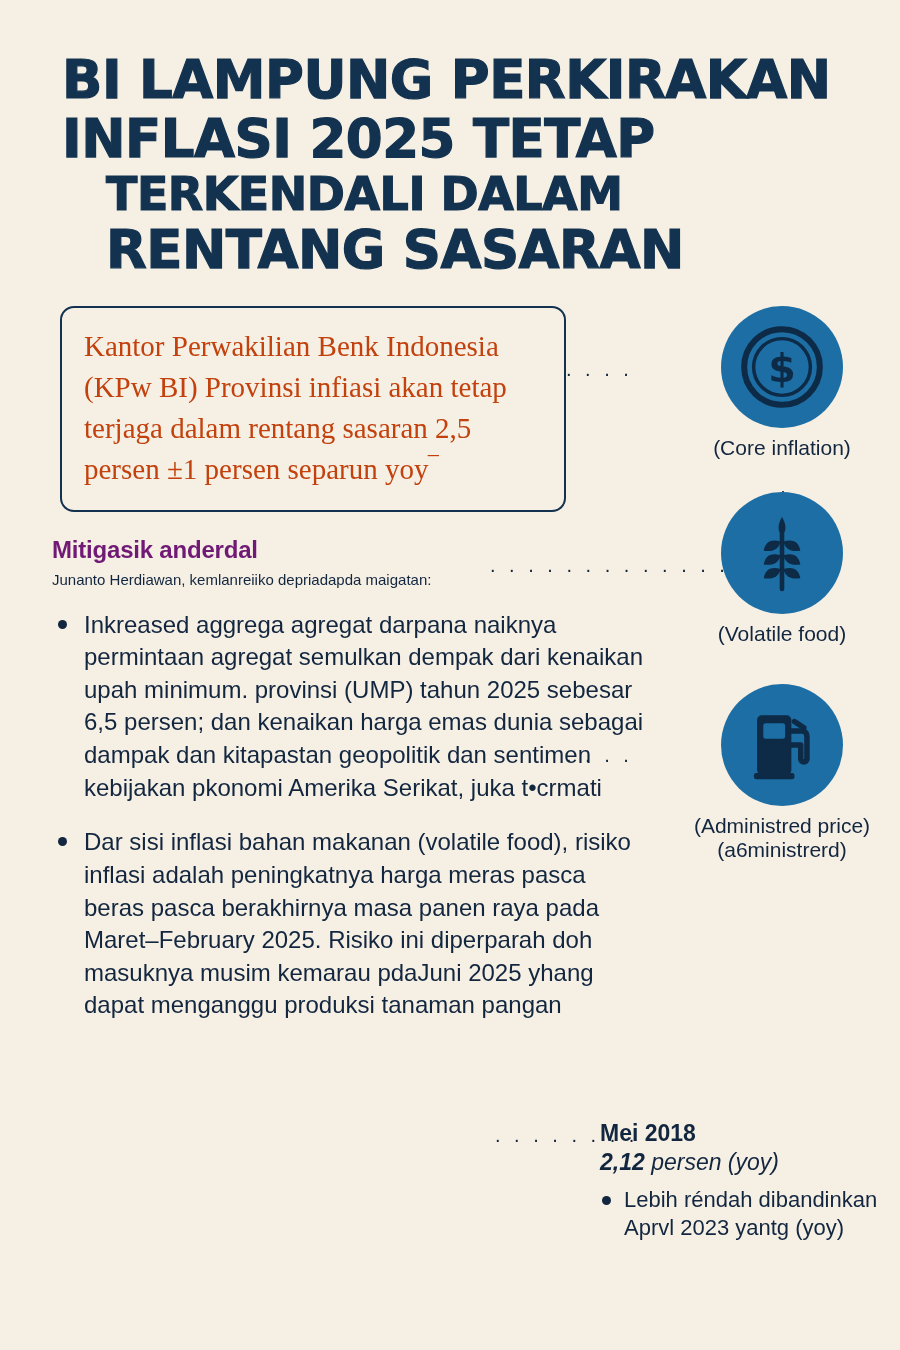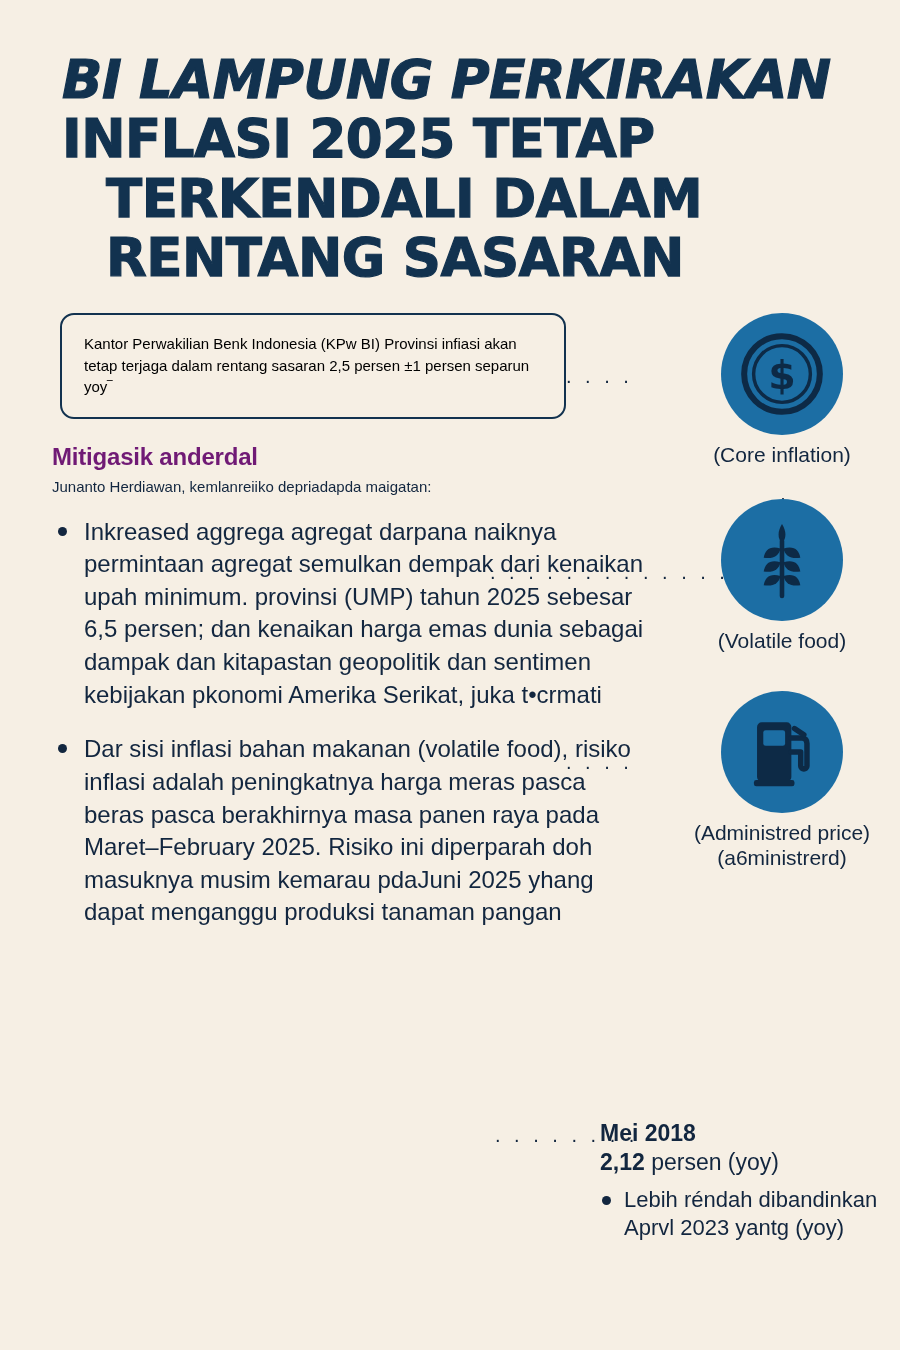--- a/index.html
+++ b/index.html
@@ -33,23 +33,23 @@
     letter-spacing: -0.5px;
     text-transform: uppercase;
     margin: 10px 0 0 10px;
     width: 790px;
     -webkit-text-stroke: 1.2px #12324f;
   }
   .title-line {
     display: block;
     white-space: nowrap;
   }
-  .title-line.l1 { font-size: 53px; font-style: italic; }
+  .title-line.l1 { font-size: 53px; }
   .title-line.l2 { font-size: 53px; }
-  .title-line.l3 { font-size: 53px; padding-left: 44px; }
+  .title-line.l3 { font-size: 46px; padding-left: 44px; }
   .title-line.l4 { font-size: 53px; padding-left: 44px; }
 
   
   .body-area {
     position: relative;
     margin-top: 26px;
   }
 
   .left-col {
     width: 560px;
@@ -60,23 +60,24 @@
     border: 2.5px solid #12324f;
     border-radius: 14px;
     padding: 18px 20px 20px 22px;
     width: 506px;
     box-sizing: border-box;
     margin-left: 8px;
     background: transparent;
   }
   .callout p {
     margin: 0;
-    font-size: 15px;
+    font-size: 29px;
     line-height: 1.42;
-    color: #000000;
+    color: #c2410c;
+    font-family: Liberation Serif, serif;
   }
 
   
   .sec-heading {
     font-size: 24px;
     font-weight: bold;
     margin: 24px 0 6px 0;
     color: #701a75;
     letter-spacing: -0.2px;
   }
@@ -167,20 +168,21 @@
     width: 280px;
   }
   .stat-date {
     font-size: 23px;
     font-weight: bold;
     margin: 0;
   }
   .stat-value {
     font-size: 23px;
     margin: 2px 0 0 0;
+    font-style: italic;
   }
   .stat-value .b { font-weight: bold; }
   .stat-note {
     position: relative;
     padding-left: 24px;
     font-size: 22px;
     line-height: 1.25;
     margin-top: 10px;
   }
   .stat-note:before {

